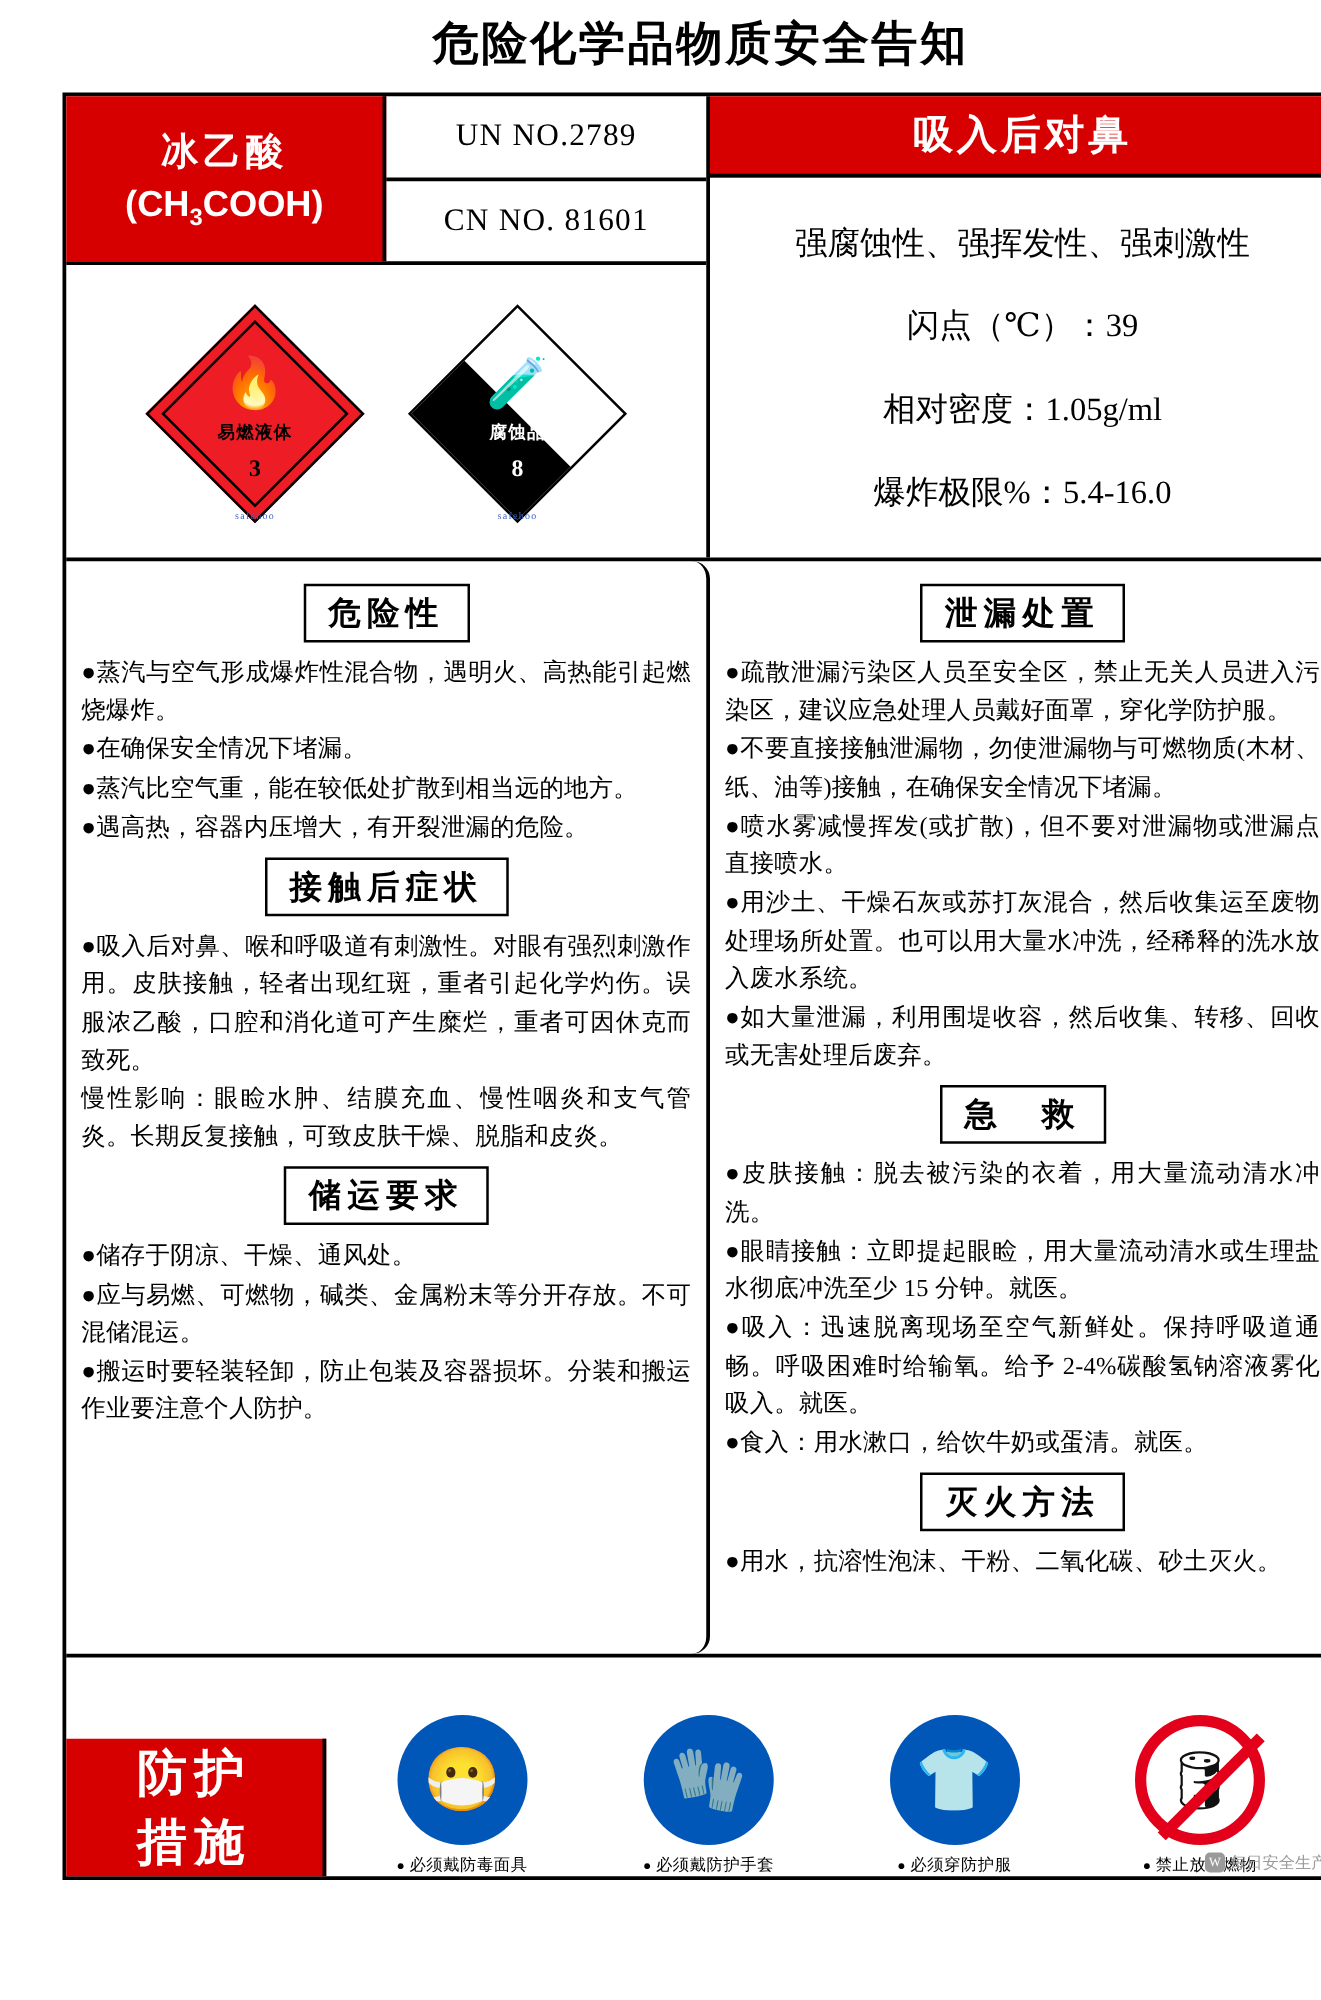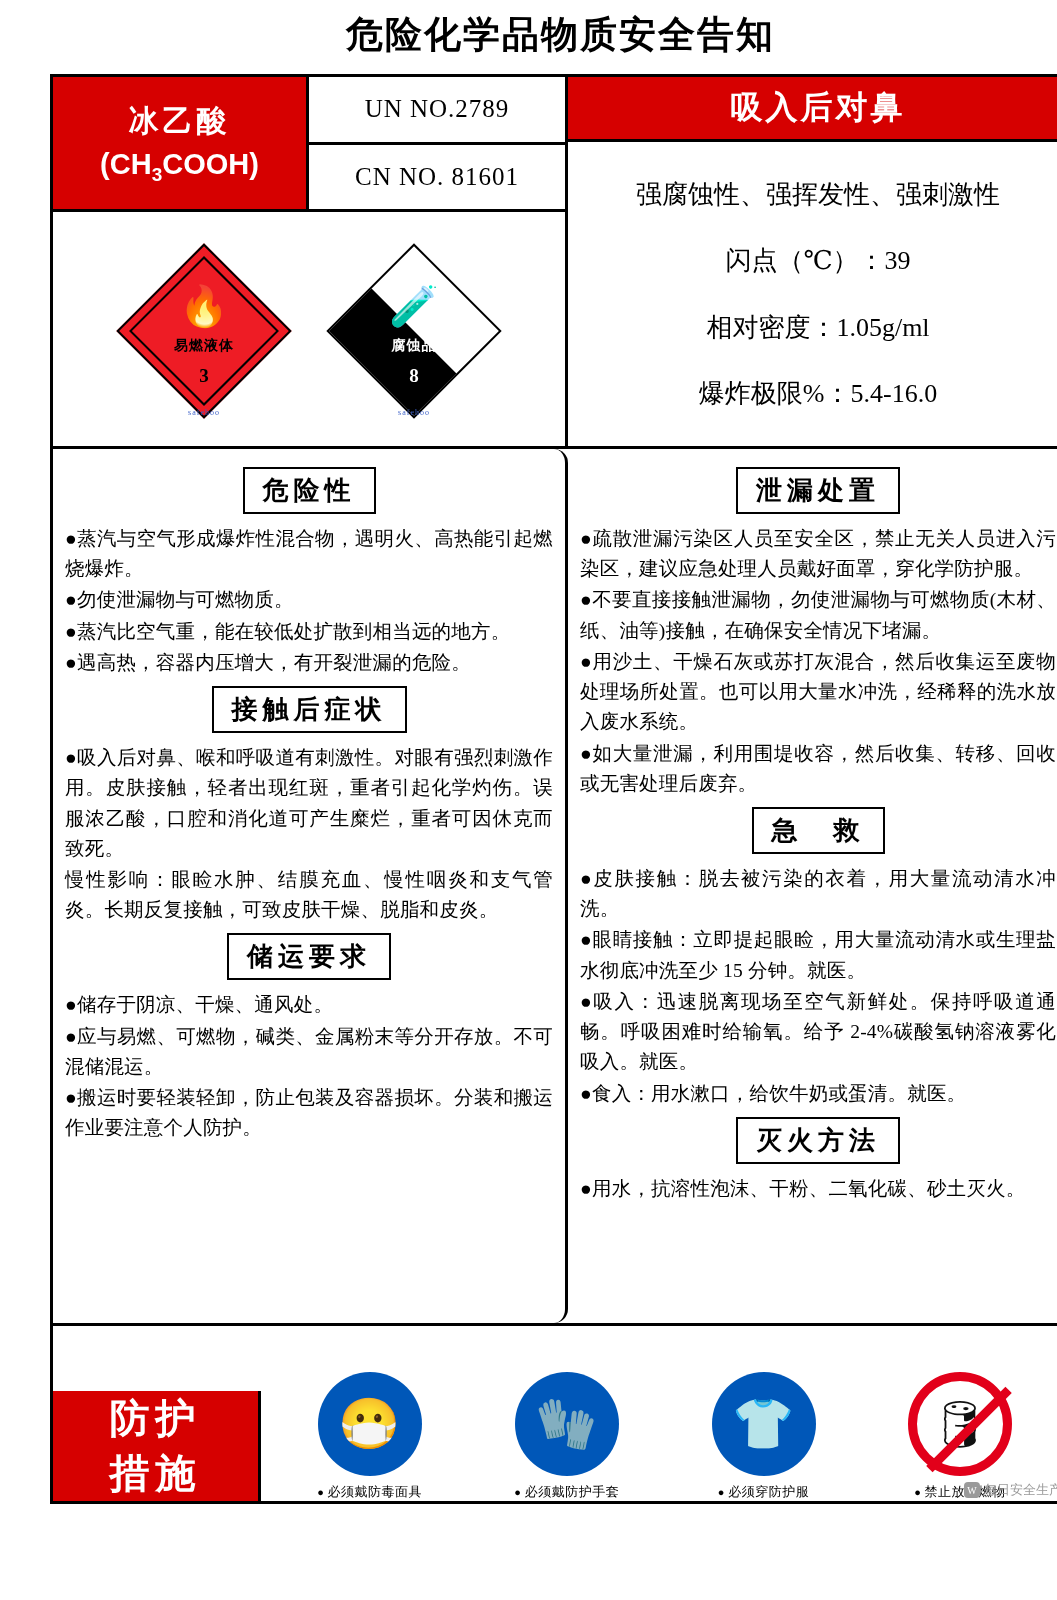--- a/index.html
+++ b/index.html
@@ -226,40 +226,41 @@
         </div>
       </div>
     </div>
 
     <div class="mid">
 
       <div class="col col-left">
 
         <div class="sec-title">危险性</div>
         <p class="para">●蒸汽与空气形成爆炸性混合物，遇明火、高热能引起燃烧爆炸。</p>
-        <p class="para">●勿使泄漏物与可燃物质。</p>
+        <p class="para">●在确保安全情况下堵漏。</p>
         <p class="para">●蒸汽比空气重，能在较低处扩散到相当远的地方。</p>
         <p class="para">●遇高热，容器内压增大，有开裂泄漏的危险。</p>
 
         <div class="sec-title">接触后症状</div>
         <p class="para">●吸入后对鼻、喉和呼吸道有刺激性。对眼有强烈刺激作用。皮肤接触，轻者出现红斑，重者引起化学灼伤。误服浓乙酸，口腔和消化道可产生糜烂，重者可因休克而致死。</p>
         <p class="para">慢性影响：眼睑水肿、结膜充血、慢性咽炎和支气管炎。长期反复接触，可致皮肤干燥、脱脂和皮炎。</p>
 
         <div class="sec-title">储运要求</div>
         <p class="para">●储存于阴凉、干燥、通风处。</p>
         <p class="para">●应与易燃、可燃物，碱类、金属粉末等分开存放。不可混储混运。</p>
         <p class="para">●搬运时要轻装轻卸，防止包装及容器损坏。分装和搬运作业要注意个人防护。</p>
 
       </div>
 
       <div class="col col-right">
 
         <div class="sec-title">泄漏处置</div>
         <p class="para">●疏散泄漏污染区人员至安全区，禁止无关人员进入污染区，建议应急处理人员戴好面罩，穿化学防护服。</p>
         <p class="para">●不要直接接触泄漏物，勿使泄漏物与可燃物质(木材、纸、油等)接触，在确保安全情况下堵漏。</p>
+        <p class="para">●喷水雾减慢挥发(或扩散)，但不要对泄漏物或泄漏点直接喷水。</p>
         <p class="para">●用沙土、干燥石灰或苏打灰混合，然后收集运至废物处理场所处置。也可以用大量水冲洗，经稀释的洗水放入废水系统。</p>
         <p class="para">●如大量泄漏，利用围堤收容，然后收集、转移、回收或无害处理后废弃。</p>
 
         <div class="sec-title">急　救</div>
         <p class="para">●皮肤接触：脱去被污染的衣着，用大量流动清水冲洗。</p>
         <p class="para">●眼睛接触：立即提起眼睑，用大量流动清水或生理盐水彻底冲洗至少 15 分钟。就医。</p>
         <p class="para">●吸入：迅速脱离现场至空气新鲜处。保持呼吸道通畅。呼吸困难时给输氧。给予 2-4%碳酸氢钠溶液雾化吸入。就医。</p>
         <p class="para">●食入：用水漱口，给饮牛奶或蛋清。就医。</p>
 
         <div class="sec-title">灭火方法</div>

